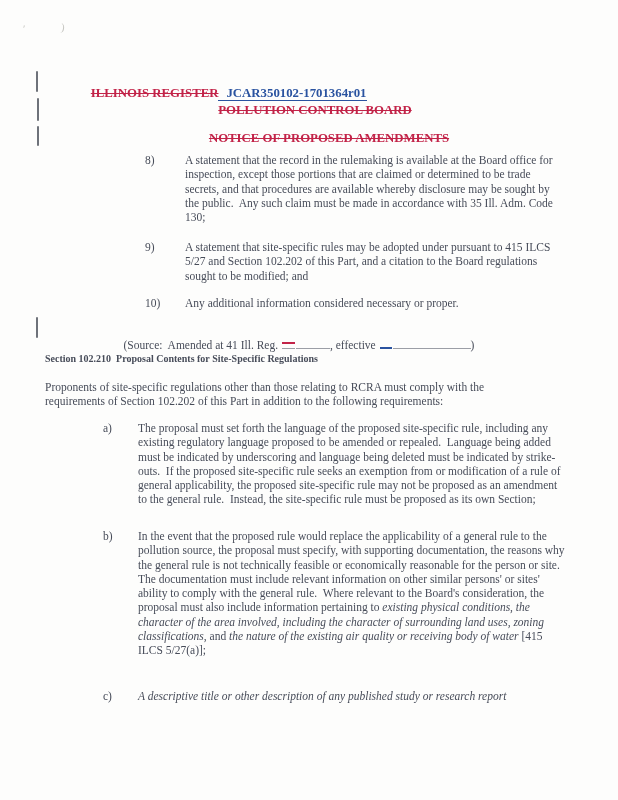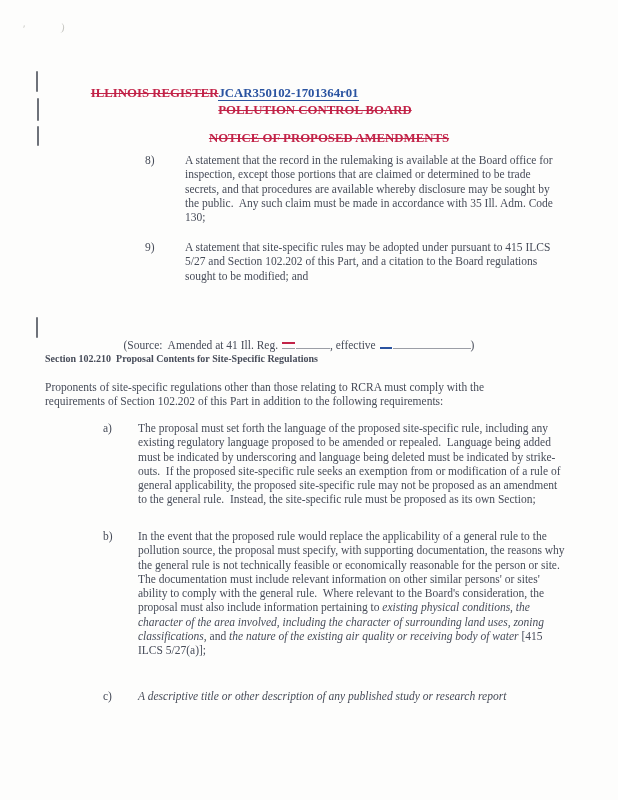--- a/index.html
+++ b/index.html
@@ -6,21 +6,21 @@
   body{background:#e8e8e6;font-family:"Liberation Serif", serif;}
   .page{
     position:relative;width:618px;height:800px;background:#fdfdfc;
     margin:0 auto;overflow:hidden;color:#474c59;
   }
   .txt{white-space:pre-wrap;font-size:11.5px;line-height:14.3px;color:#474c59;}
   .abs{position:absolute;}
   
   .hdr-line{top:71px;left:78px;font-size:12.8px;font-weight:bold;white-space:pre;}
   .strike-red{color:#c22348;text-decoration:line-through;text-decoration-thickness:1.4px;}
-  .jcar{color:#2a53a0;border-bottom:1.6px solid #2a53a0;padding-left:0;}
+  .jcar{color:#2a53a0;border-bottom:1.6px solid #2a53a0;padding-left:8px;}
   .center-hdr{left:6px;width:618px;text-align:center;font-size:12.8px;font-weight:bold;}
   
   .change-bar{width:1.5px;background:#6e727a;border-radius:1px;filter:blur(.2px);}
   
   .pencil{color:#c6c6c1;font-size:11px;}
   
   .row{display:flex;}
   .num-row{left:145px;width:410px;}
   .num-label{width:40px;flex:none;}
   .let-row{left:103px;width:465px;}
@@ -60,20 +60,24 @@
   </div>
 
   <div class="abs row num-row" style="top:153px;">
     <div class="txt num-label">8)</div>
     <div class="txt body" style="width:363px;">A statement that the record in the rulemaking is available at the Board office for inspection, except those portions that are claimed or determined to be trade secrets, and that procedures are available whereby disclosure may be sought by the public.  Any such claim must be made in accordance with 35 Ill. Adm. Code 130;</div>
   </div>
   <div class="abs row num-row" style="top:240px;">
     <div class="txt num-label">9)</div>
     <div class="txt body" style="width:363px;">A statement that site-specific rules may be adopted under pursuant to 415 ILCS 5/27 and Section 102.202 of this Part, and a citation to the Board regulations sought to be modified; and</div>
   </div>
+  <div class="abs row num-row" style="top:296px;">
+    <div class="txt num-label">10)</div>
+    <div class="txt body" style="width:363px;">Any additional information considered necessary or proper.</div>
+  </div>
 
   <div class="abs txt" style="top:322px;left:112px;">
     <span>(Source:  Amended at 41 Ill. Reg. </span><span class="blank-red"></span><span class="blank" style="width:34px;"></span><span>, effective </span><span class="blank-blue"></span><span class="blank" style="width:78px;"></span><span>)</span>
   </div>
 
   <div class="abs txt section-heading" style="top:352px;left:45px;width:520px;">Section 102.210  Proposal Contents for Site-Specific Regulations</div>
 
   <div class="abs txt" style="top:380px;left:45px;width:497px;">Proponents of site-specific regulations other than those relating to RCRA must comply with the requirements of Section 102.202 of this Part in addition to the following requirements:</div>
 
   <div class="abs row let-row" style="top:421px;">

